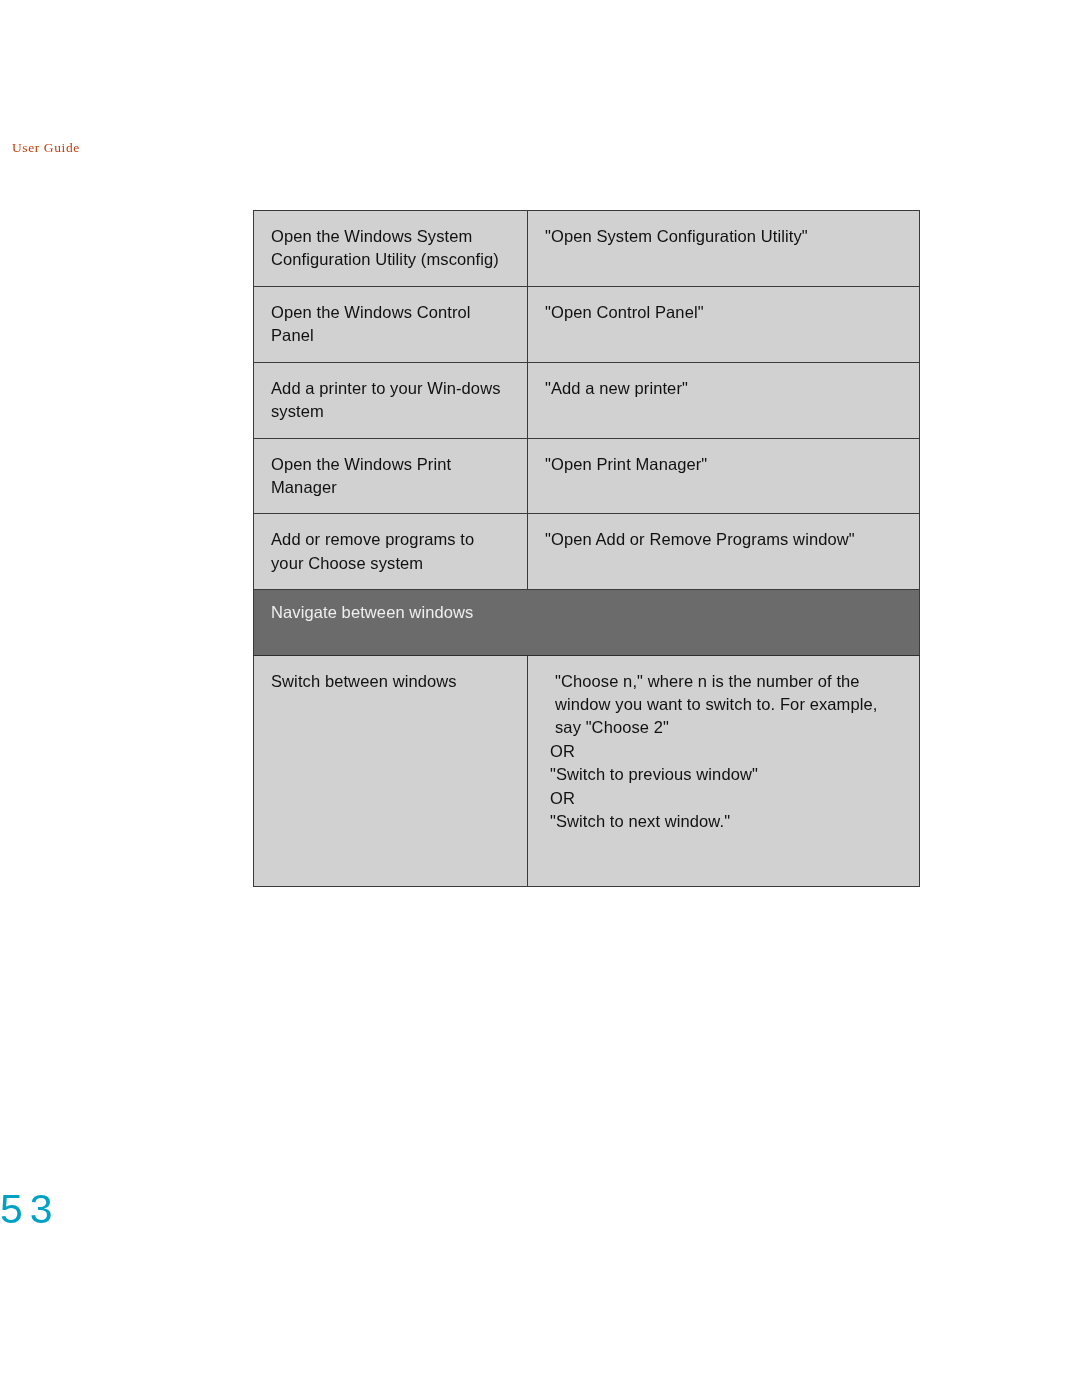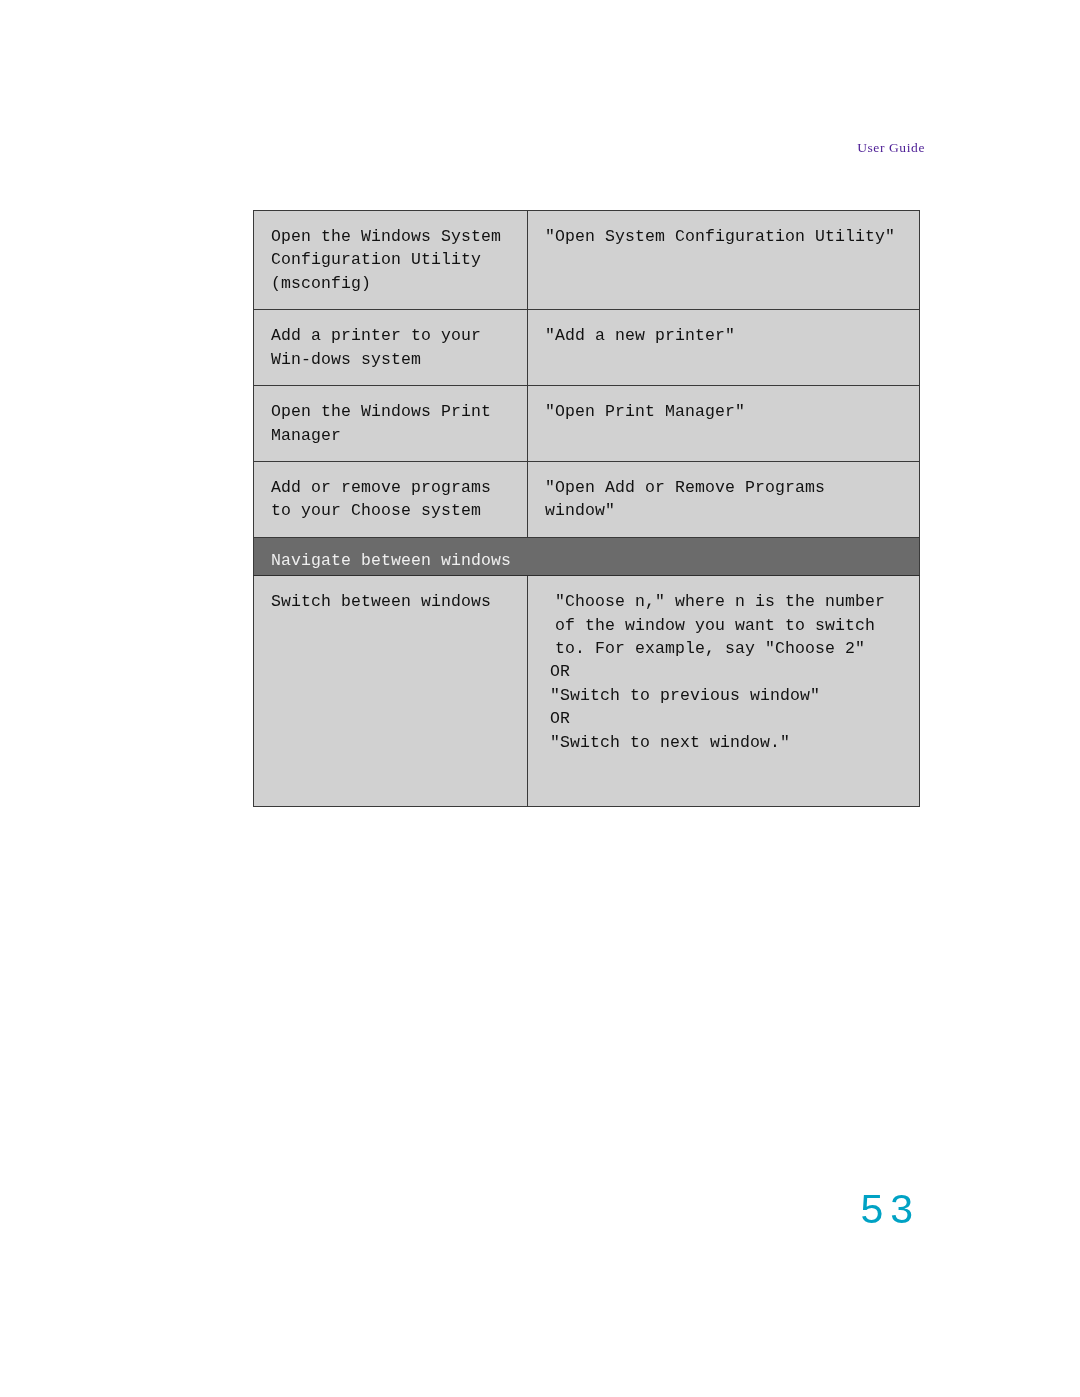--- a/index.html
+++ b/index.html
@@ -12,40 +12,38 @@
     height: 1397px;
     position: relative;
     font-family: "Liberation Sans", sans-serif;
     -webkit-font-smoothing: antialiased;
   }
 
   
   .running-header {
     position: absolute;
     top: 140px;
-    left: 0;
+    left: 12px;
     width: 925px;
-    text-align: right;
     font-family: "Liberation Serif", serif;
     font-size: 13.5px;
     letter-spacing: 0.6px;
-    color: #4c1d95;
+    color: #c2410c;
     white-space: nowrap;
   }
 
   
   .cmd-table {
     position: absolute;
     left: 253px;
     top: 210px;
     width: 666px;
     border-collapse: collapse;
     table-layout: fixed;
     background: #d1d1d1;
-    font-family: Liberation Mono, monospace;
   }
   .cmd-table col.c1 { width: 274px; }
   .cmd-table col.c2 { width: 392px; }
 
   .cmd-table td {
     background: #d1d1d1;
     border: 1px solid #3a3a3a;
     padding: 14px 16px 14px 17px;
     vertical-align: top;
     font-size: 16.5px;
@@ -53,40 +51,39 @@
     color: #111111;
     letter-spacing: 0.1px;
   }
 
   .cmd-table tr.section-row td {
     background: #6b6b6b;
     color: #efefef;
     border-top: 1px solid #2e2e2e;
     border-bottom: 1px solid #2e2e2e;
     padding-top: 11px;
-    padding-bottom: 3px;
+    padding-bottom: 30px;
   }
 
   .cmd-table tr.tall-row td {
     padding-bottom: 52px;
   }
   .cmd-table tr.tall-row td.action-cell {
     padding-left: 22px;
   }
 
   .cell-line { display: block; }
   .cell-line.indented { padding-left: 5px; }
 
   
   .folio {
     position: absolute;
     top: 1186px;
     left: 0;
     width: 920px;
-    text-align: right;
     font-size: 41px;
     letter-spacing: 7px;
     color: #00a2c4;
     font-family: "Liberation Sans", sans-serif;
     white-space: nowrap;
   }
 </style>
 </head>
 <body>
 
@@ -97,20 +94,24 @@
     <col class="c1">
     <col class="c2">
   </colgroup>
   <tbody>
 
     <tr class="data-row">
       <td class="task-cell">Open the Windows System Configuration Utility (msconfig)</td>
       <td class="action-cell">"Open System Configuration Utility"</td>
     </tr>
 
+    <tr class="data-row">
+      <td class="task-cell">Open the Windows Control Panel</td>
+      <td class="action-cell">"Open Control Panel"</td>
+    </tr>
 
     <tr class="data-row">
       <td class="task-cell">Add a printer to your Win-dows system</td>
       <td class="action-cell">"Add a new printer"</td>
     </tr>
 
     <tr class="data-row">
       <td class="task-cell">Open the Windows Print Manager</td>
       <td class="action-cell">"Open Print Manager"</td>
     </tr>

